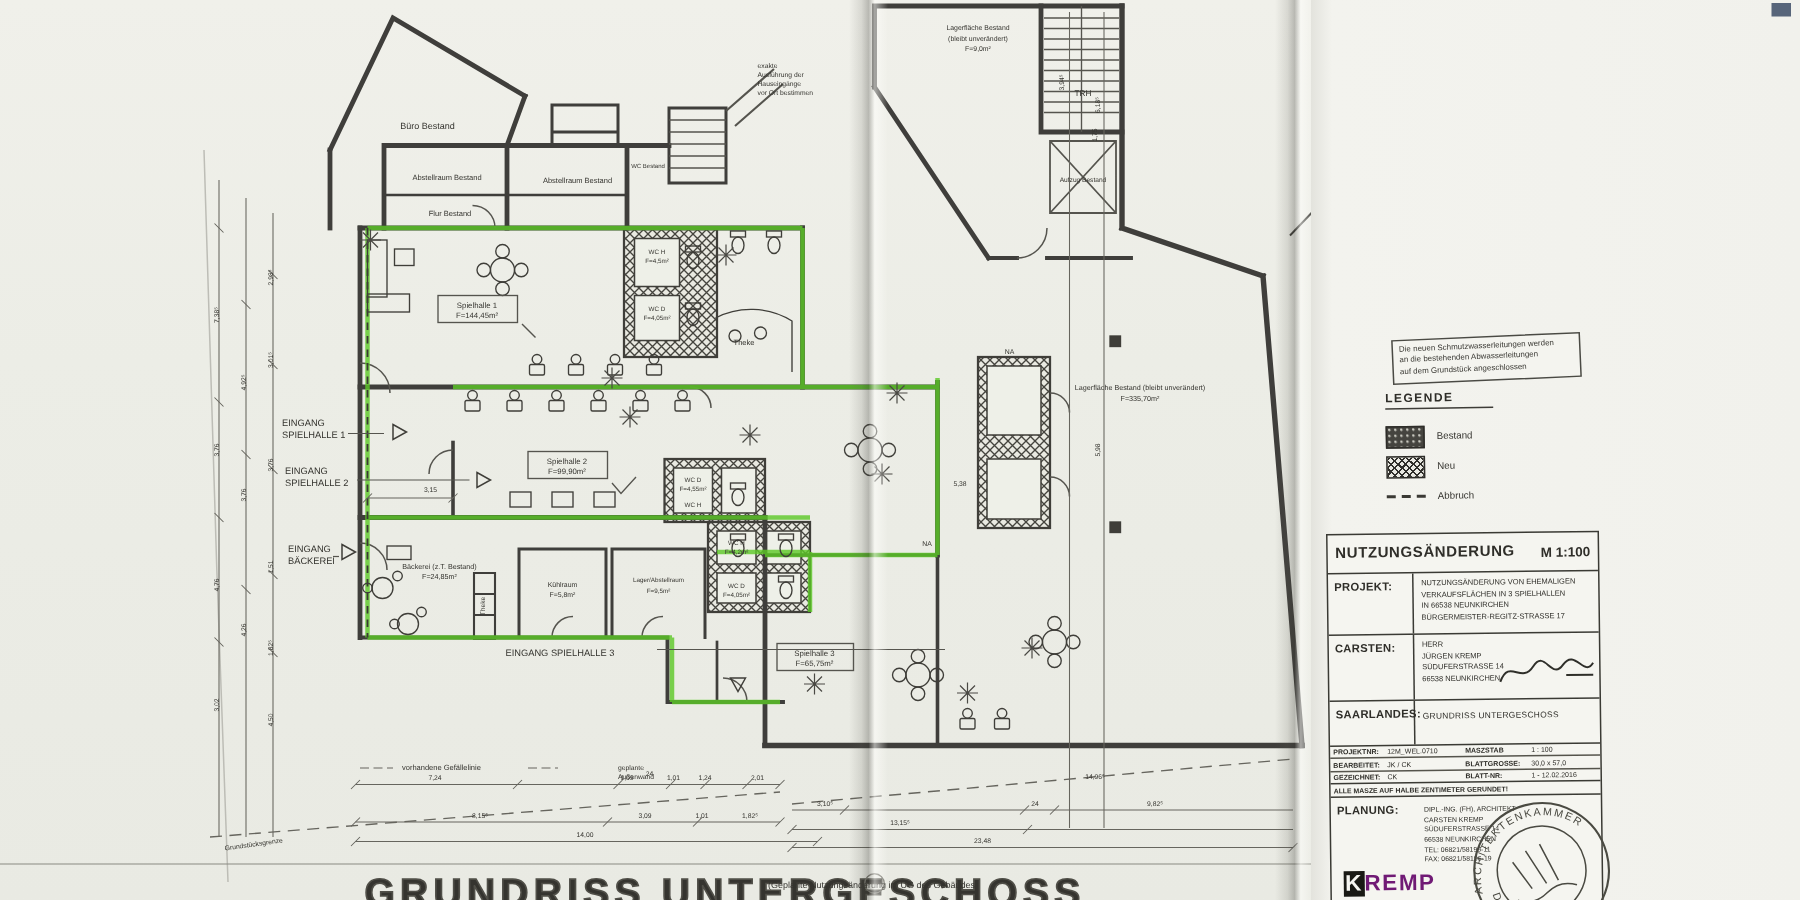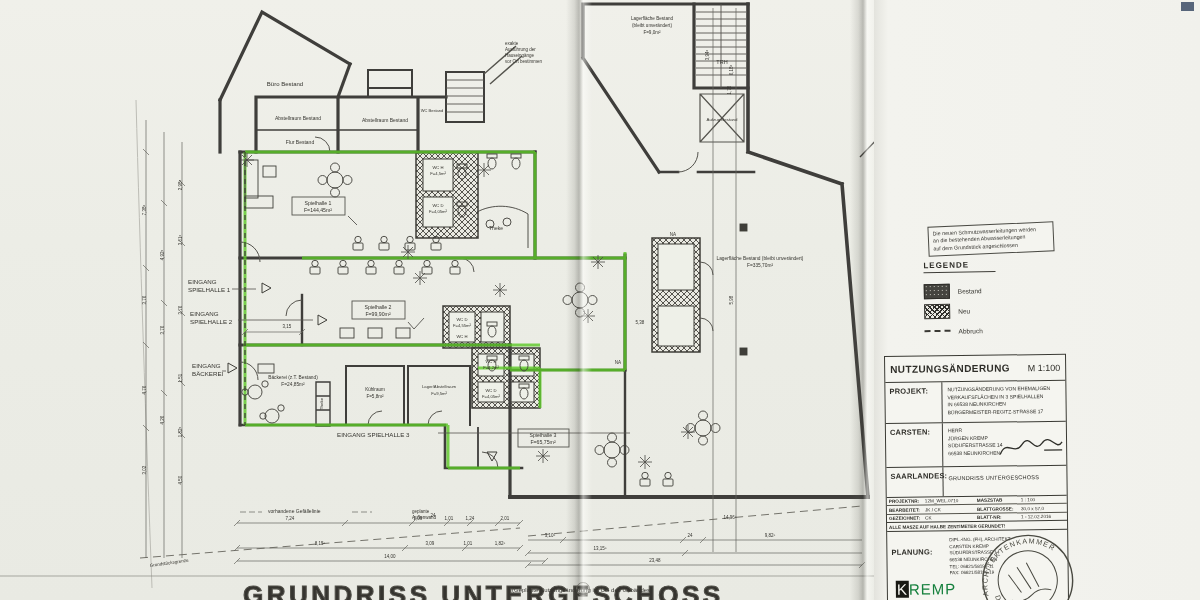--- a/index.html
+++ b/index.html
@@ -26,40 +26,40 @@
         background:repeating-linear-gradient(45deg,#2f2e2a 0 1px,transparent 1px 3.5px),
                    repeating-linear-gradient(-45deg,#2f2e2a 0 1px,transparent 1px 3.5px),#e9e9e2;}
   .sw-abbruch{width:26px;height:0;border-top:2px dashed #3a3934;margin:6px 0;}
   
   .tblock{position:absolute;left:884px;top:356px;width:180px;height:260px;
         background:#f5f5f0;border:1.4px solid #3a3a34;transform:rotate(-.7deg);transform-origin:top left;
         color:#2f2e29;}
   .tb-row{display:flex;border-bottom:1.2px solid #3a3a34;position:relative;}
   .tb-head{align-items:center;height:25px;padding:0 5px;justify-content:space-between;}
   .tb-title{font-size:10px;font-weight:700;letter-spacing:.4px;}
-  .tb-scale{font-size:9px;font-weight:400;}
+  .tb-scale{font-size:9px;font-weight:700;}
   .tb-lab{width:52px;flex:none;font-size:7.5px;font-weight:700;padding:4px 0 0 4px;letter-spacing:.2px;
         border-right:1.2px solid #3a3a34;}
   .tb-lines{font-size:5px;line-height:1.5;padding:4px 0 3px 5px;}
   .tb-z{font-size:5.6px;padding:8px 0 0 5px;font-weight:400;letter-spacing:.2px;}
   .row-projekt{height:40px;}
   .row-bauherr{height:43px;}
   .row-zeichnung{height:29px;}
   .sig{position:absolute;right:2px;top:12px;}
   .tb-meta{border-bottom:1.2px solid #3a3a34;}
   .m-row{display:grid;grid-template-columns:36px 52px 44px 44px;font-size:4.7px;
         border-bottom:.8px solid #55544c;padding:1.2px 2px;}
   .m-row:last-child{border-bottom:none;}
   .m-lab{font-weight:700;}
   .m-val{text-align:left;}
   .tb-note{font-size:4.6px;font-weight:700;padding:1.5px 2px;border-bottom:1.2px solid #3a3a34;}
   .tb-plan{position:relative;height:80px;}
-  .tb-plan .tb-lab{position:absolute;left:0;top:12px;border-right:none;}
+  .tb-plan .tb-lab{position:absolute;left:0;top:0;border-right:none;}
   .addr{position:absolute;left:62px;top:6px;font-size:4.6px;line-height:1.45;}
-  .logo{position:absolute;left:8px;bottom:14px;font-size:15px;font-weight:400;letter-spacing:1px;color:#15803d;}
+  .logo{position:absolute;left:8px;bottom:14px;font-size:15px;font-weight:700;letter-spacing:1px;color:#701a75;}
   .logo::first-letter{background:#191914;color:#f5f5f0;padding:0 1px;}
   .stamp{position:absolute;right:-16px;bottom:-26px;transform:rotate(-14deg);}
   .stamp text{font-size:7px;letter-spacing:1.2px;fill:#4a4a42;font-family:"Liberation Sans",sans-serif;}
   
   .cornermark{position:absolute;left:1181px;top:2px;width:13px;height:9px;background:#3c4c66;opacity:.85;}
   
   text{font-family:"Liberation Sans",sans-serif;fill:#35342f;}
 </style>
 </head>
 <body>

